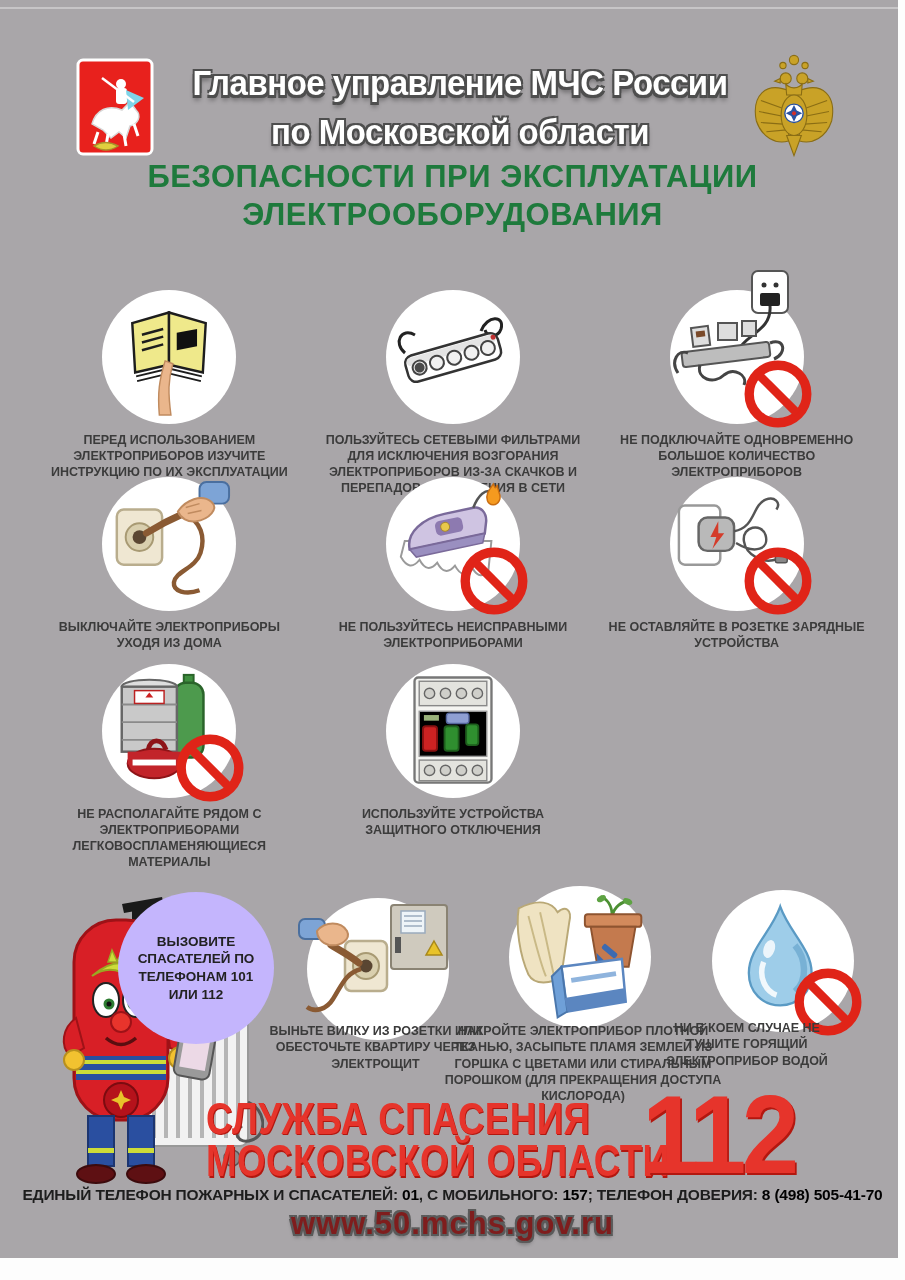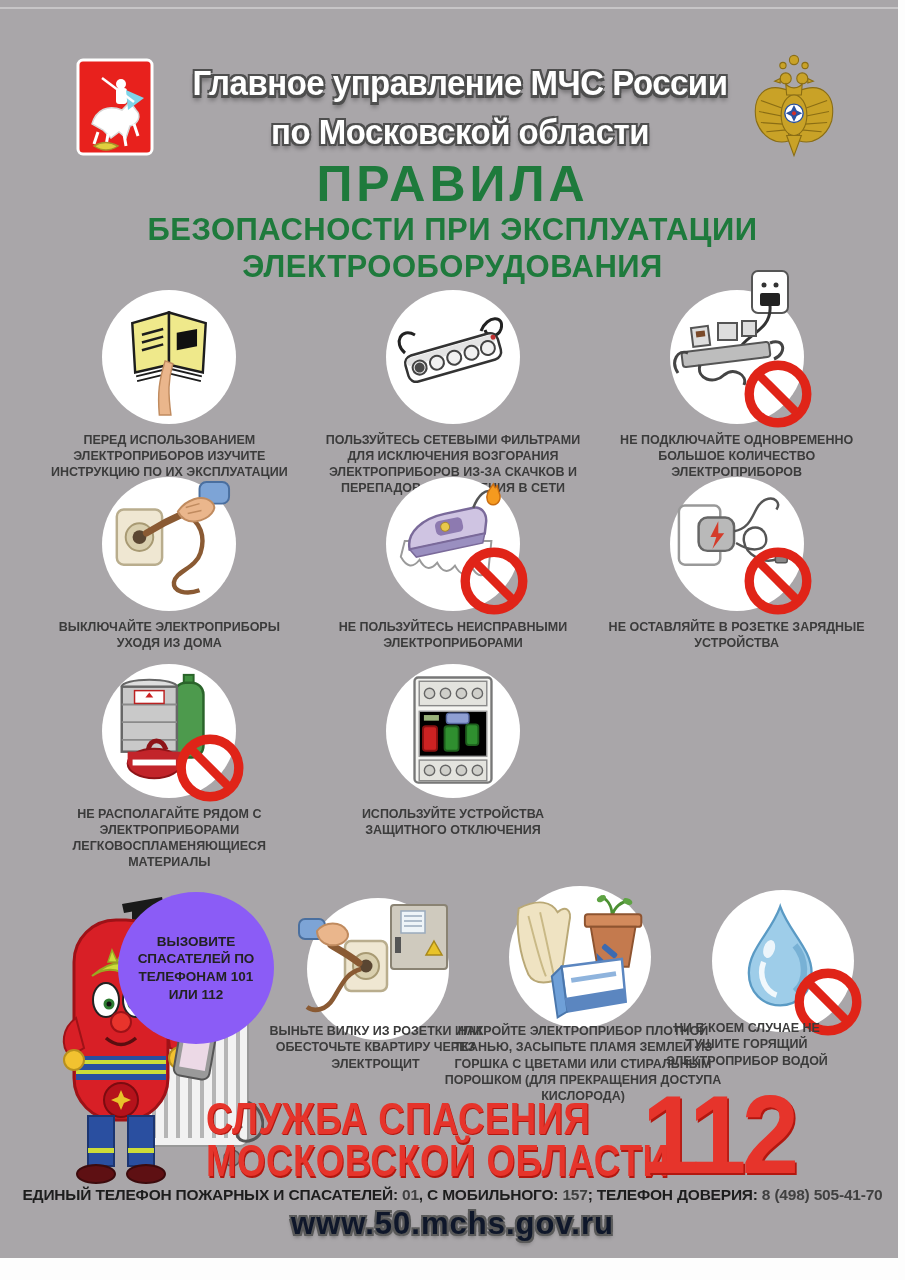--- a/index.html
+++ b/index.html
@@ -32,21 +32,21 @@
   .circle svg.art{overflow:visible;}
   .ban{position:absolute;right:-10px;bottom:-6px;width:72px;height:72px;}
   .caption{margin-top:8px;font-size:12.5px;font-weight:bold;color:#3b3b3b;
     text-align:center;line-height:1.28;max-width:262px;}
 
   .section-heading{position:absolute;top:858px;left:0;width:100%;text-align:center;
     color:#1e7a3c;font-weight:bold;font-size:25px;letter-spacing:.5px;}
 
   
   .mascot{position:absolute;left:28px;top:896px;width:236px;height:292px;}
-  .bubble{position:absolute;left:118px;top:892px;width:156px;height:152px;background:#8b5cf6;
+  .bubble{position:absolute;left:118px;top:892px;width:156px;height:152px;background:#c4b5fd;
     border-radius:50%;display:flex;align-items:center;justify-content:center;text-align:center;
     font-size:13.5px;font-weight:bold;color:#222;padding:8px;box-sizing:border-box;line-height:1.3;}
   .fire-item{position:absolute;display:flex;flex-direction:column;align-items:center;}
   .fi-a{left:298px;top:898px;width:160px;}
   .fi-b{left:500px;top:886px;width:160px;}
   .fi-c{left:708px;top:890px;width:150px;}
   .fire-item .circle{width:142px;height:142px;}
   .fi-cap{position:absolute;font-size:12.5px;font-weight:bold;color:#3b3b3b;text-align:center;line-height:1.3;}
   .cap-a{left:248px;top:1023px;width:255px;}
   .cap-b{left:443px;top:1023px;width:280px;}
@@ -55,22 +55,22 @@
   
   .banner{position:absolute;left:206px;top:1098px;color:#e6342b;font-weight:bold;
     font-size:39px;line-height:.98;letter-spacing:.5px;transform:scale(.94,1.12);transform-origin:top left;
     text-shadow:1px 1px 0 #b3170f;}
   .banner-num{position:absolute;left:642px;top:1070px;color:#e6342b;font-weight:bold;
     font-size:112px;letter-spacing:-5px;transform:scaleX(.92);transform-origin:top left;
     text-shadow:2px 2px 0 #b3170f;}
 
   .footer{position:absolute;top:1186px;left:0;width:100%;text-align:center;
     font-size:15.5px;font-weight:bold;color:#1d1d1d;letter-spacing:-.2px;}
-  .footer .red{color:#404040;}
-  .website{position:absolute;top:1206px;left:0;width:100%;text-align:center;color:#0f172a;
+  .footer .red{color:#000000;}
+  .website{position:absolute;top:1206px;left:0;width:100%;text-align:center;color:#7f1d1d;
     font-weight:bold;font-size:31px;letter-spacing:1px;
     text-shadow:-2px -2px 0 #5a5a5a,2px -2px 0 #5a5a5a,-2px 2px 0 #5a5a5a,2px 2px 0 #5a5a5a,0 3px 4px rgba(0,0,0,.4);}
 </style>
 </head>
 <body>
 
 <div class="poster">
   <div class="topline"></div>
 
   <svg class="crest" viewBox="0 0 78 98">
@@ -105,21 +105,20 @@
     <path d="M50 57 L53 63 L59 66 L53 69 L50 75 L47 69 L41 66 L47 63 Z" fill="#2a52a0"></path>
     <circle cx="50" cy="66" r="2.2" fill="#d42f2a"></circle>
   </svg>
 
   <div class="org">
     <div>Главное управление МЧС России</div>
     <div>по Московской области</div>
   </div>
 
   <div class="main-title">
-    <div class="t1">ПРАВИЛА</div>
     <div class="t2">БЕЗОПАСНОСТИ ПРИ ЭКСПЛУАТАЦИИ</div>
     <div class="t3">ЭЛЕКТРООБОРУДОВАНИЯ</div>
   </div>
 
   <div class="rules-grid">
 
     <div class="rule">
       <div class="circle">
         <svg class="art" width="116" height="116" viewBox="0 0 120 120">
           <path d="M60 14 L22 25 L25 76 L60 68 Z" fill="#efe98b" stroke="#1d1d1d" stroke-width="2.5"></path>

